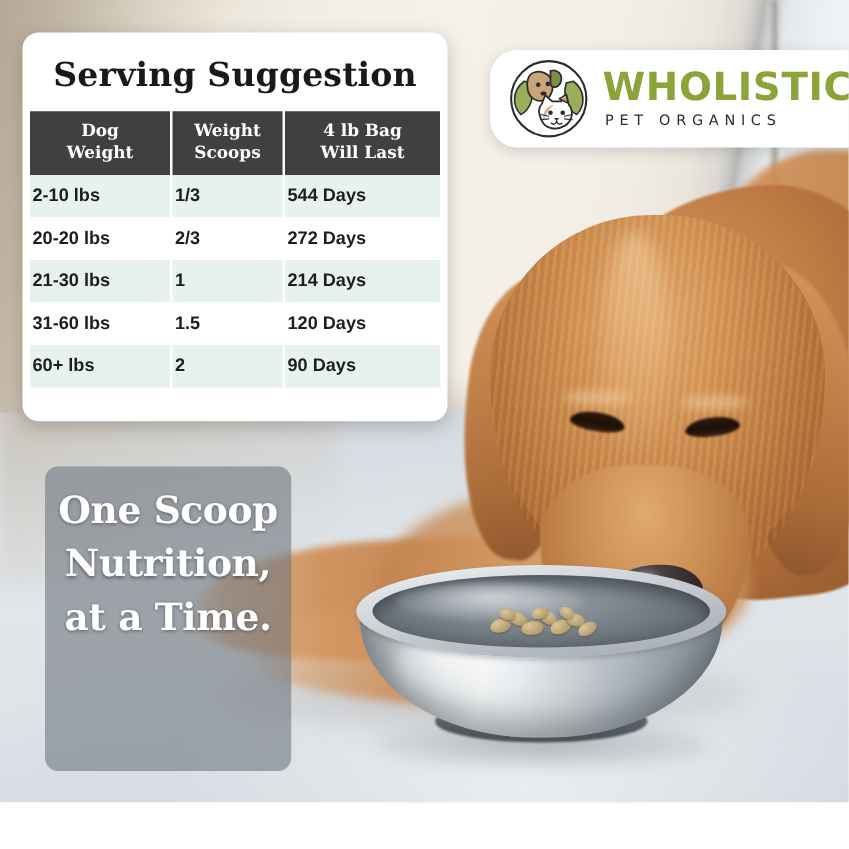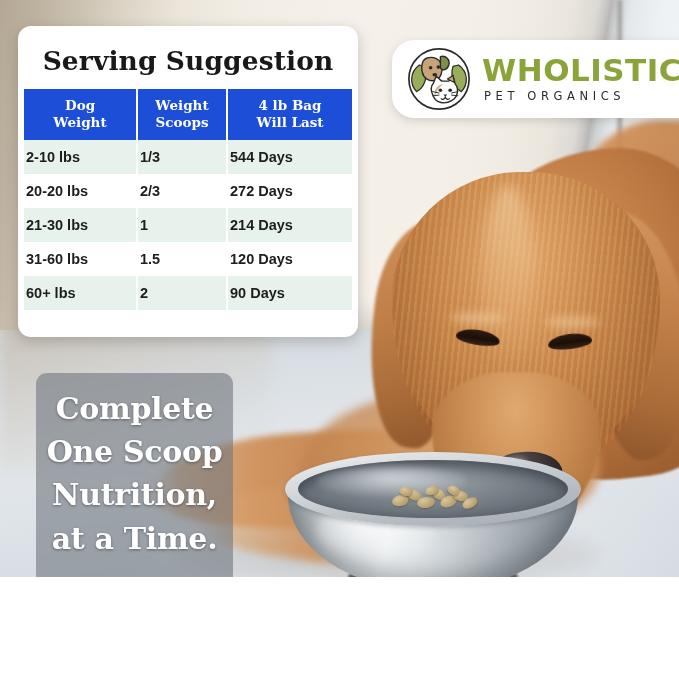--- a/index.html
+++ b/index.html
@@ -7,21 +7,21 @@
     margin: 0;
     padding: 0;
     background: #ffffff;
   }
   body {
     font-family: "Liberation Sans", sans-serif;
   }
   #stage {
     position: relative;
     width: 679px;
-    height: 577px;
+    height: 642px;
     overflow: hidden;
     background: #e9e6e0;
   }
 
   
   .photo-layer { position: absolute; inset: 0; overflow: hidden; }
 
   
   .wall {
     position: absolute;
@@ -283,21 +283,21 @@
     margin: 0;
   }
   table.serving {
     border-collapse: separate;
     border-spacing: 2px 0;
     width: 324px;
     margin: 0 auto;
     table-layout: fixed;
   }
   table.serving th {
-    background: #1d4ed8;
+    background: #404040;
     color: #ffffff;
     font-family: "DejaVu Serif", serif;
     font-weight: 700;
     font-size: 13.5px;
     line-height: 1.26;
     padding: 8px 2px 9px 2px;
     vertical-align: middle;
     border: 0;
   }
   table.serving td {
@@ -514,19 +514,18 @@
     <span class="logo-text">
       <span class="logo-word">
         <span>WHOLISTIC</span>
         
       </span>
       <span class="logo-sub">PET ORGANICS</span>
     </span>
   </div>
 
   <div class="tagline-panel">
-    <span class="tagline-line">Complete</span>
     <span class="tagline-line">One Scoop</span>
     <span class="tagline-line">Nutrition,</span>
     <span class="tagline-line">at a Time.</span>
   </div>
 
 </div>
 
 </body></html>

